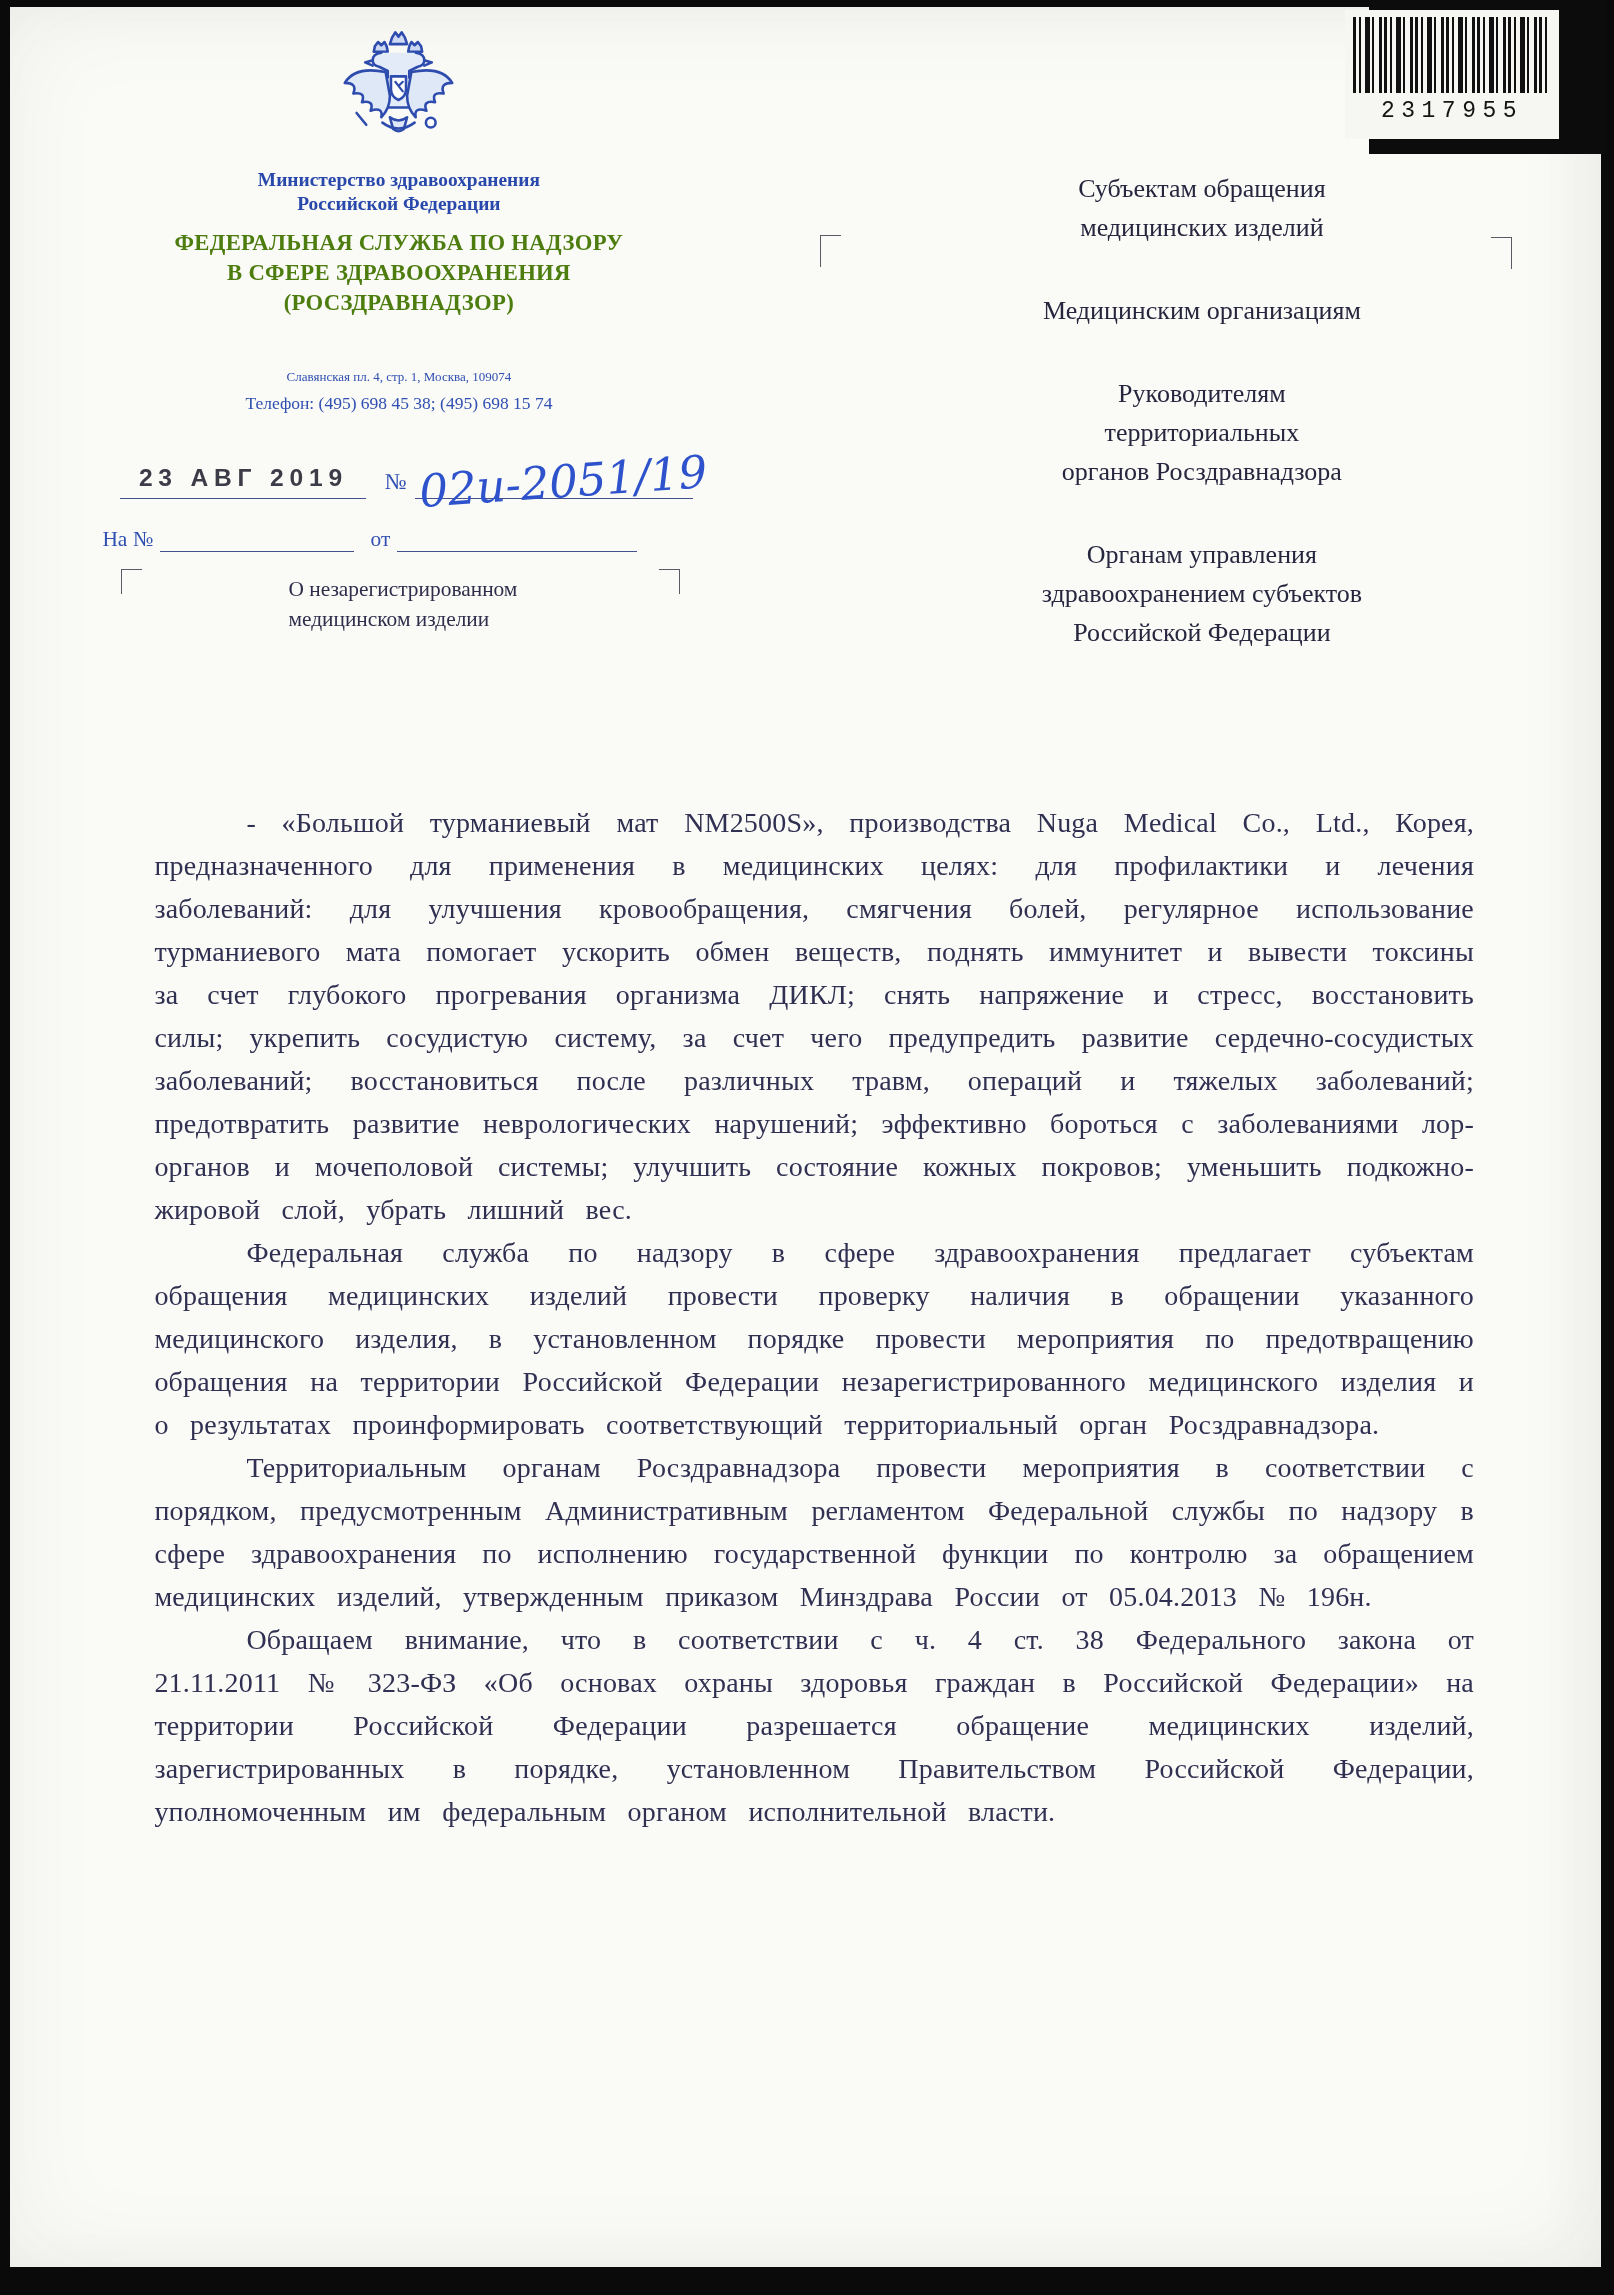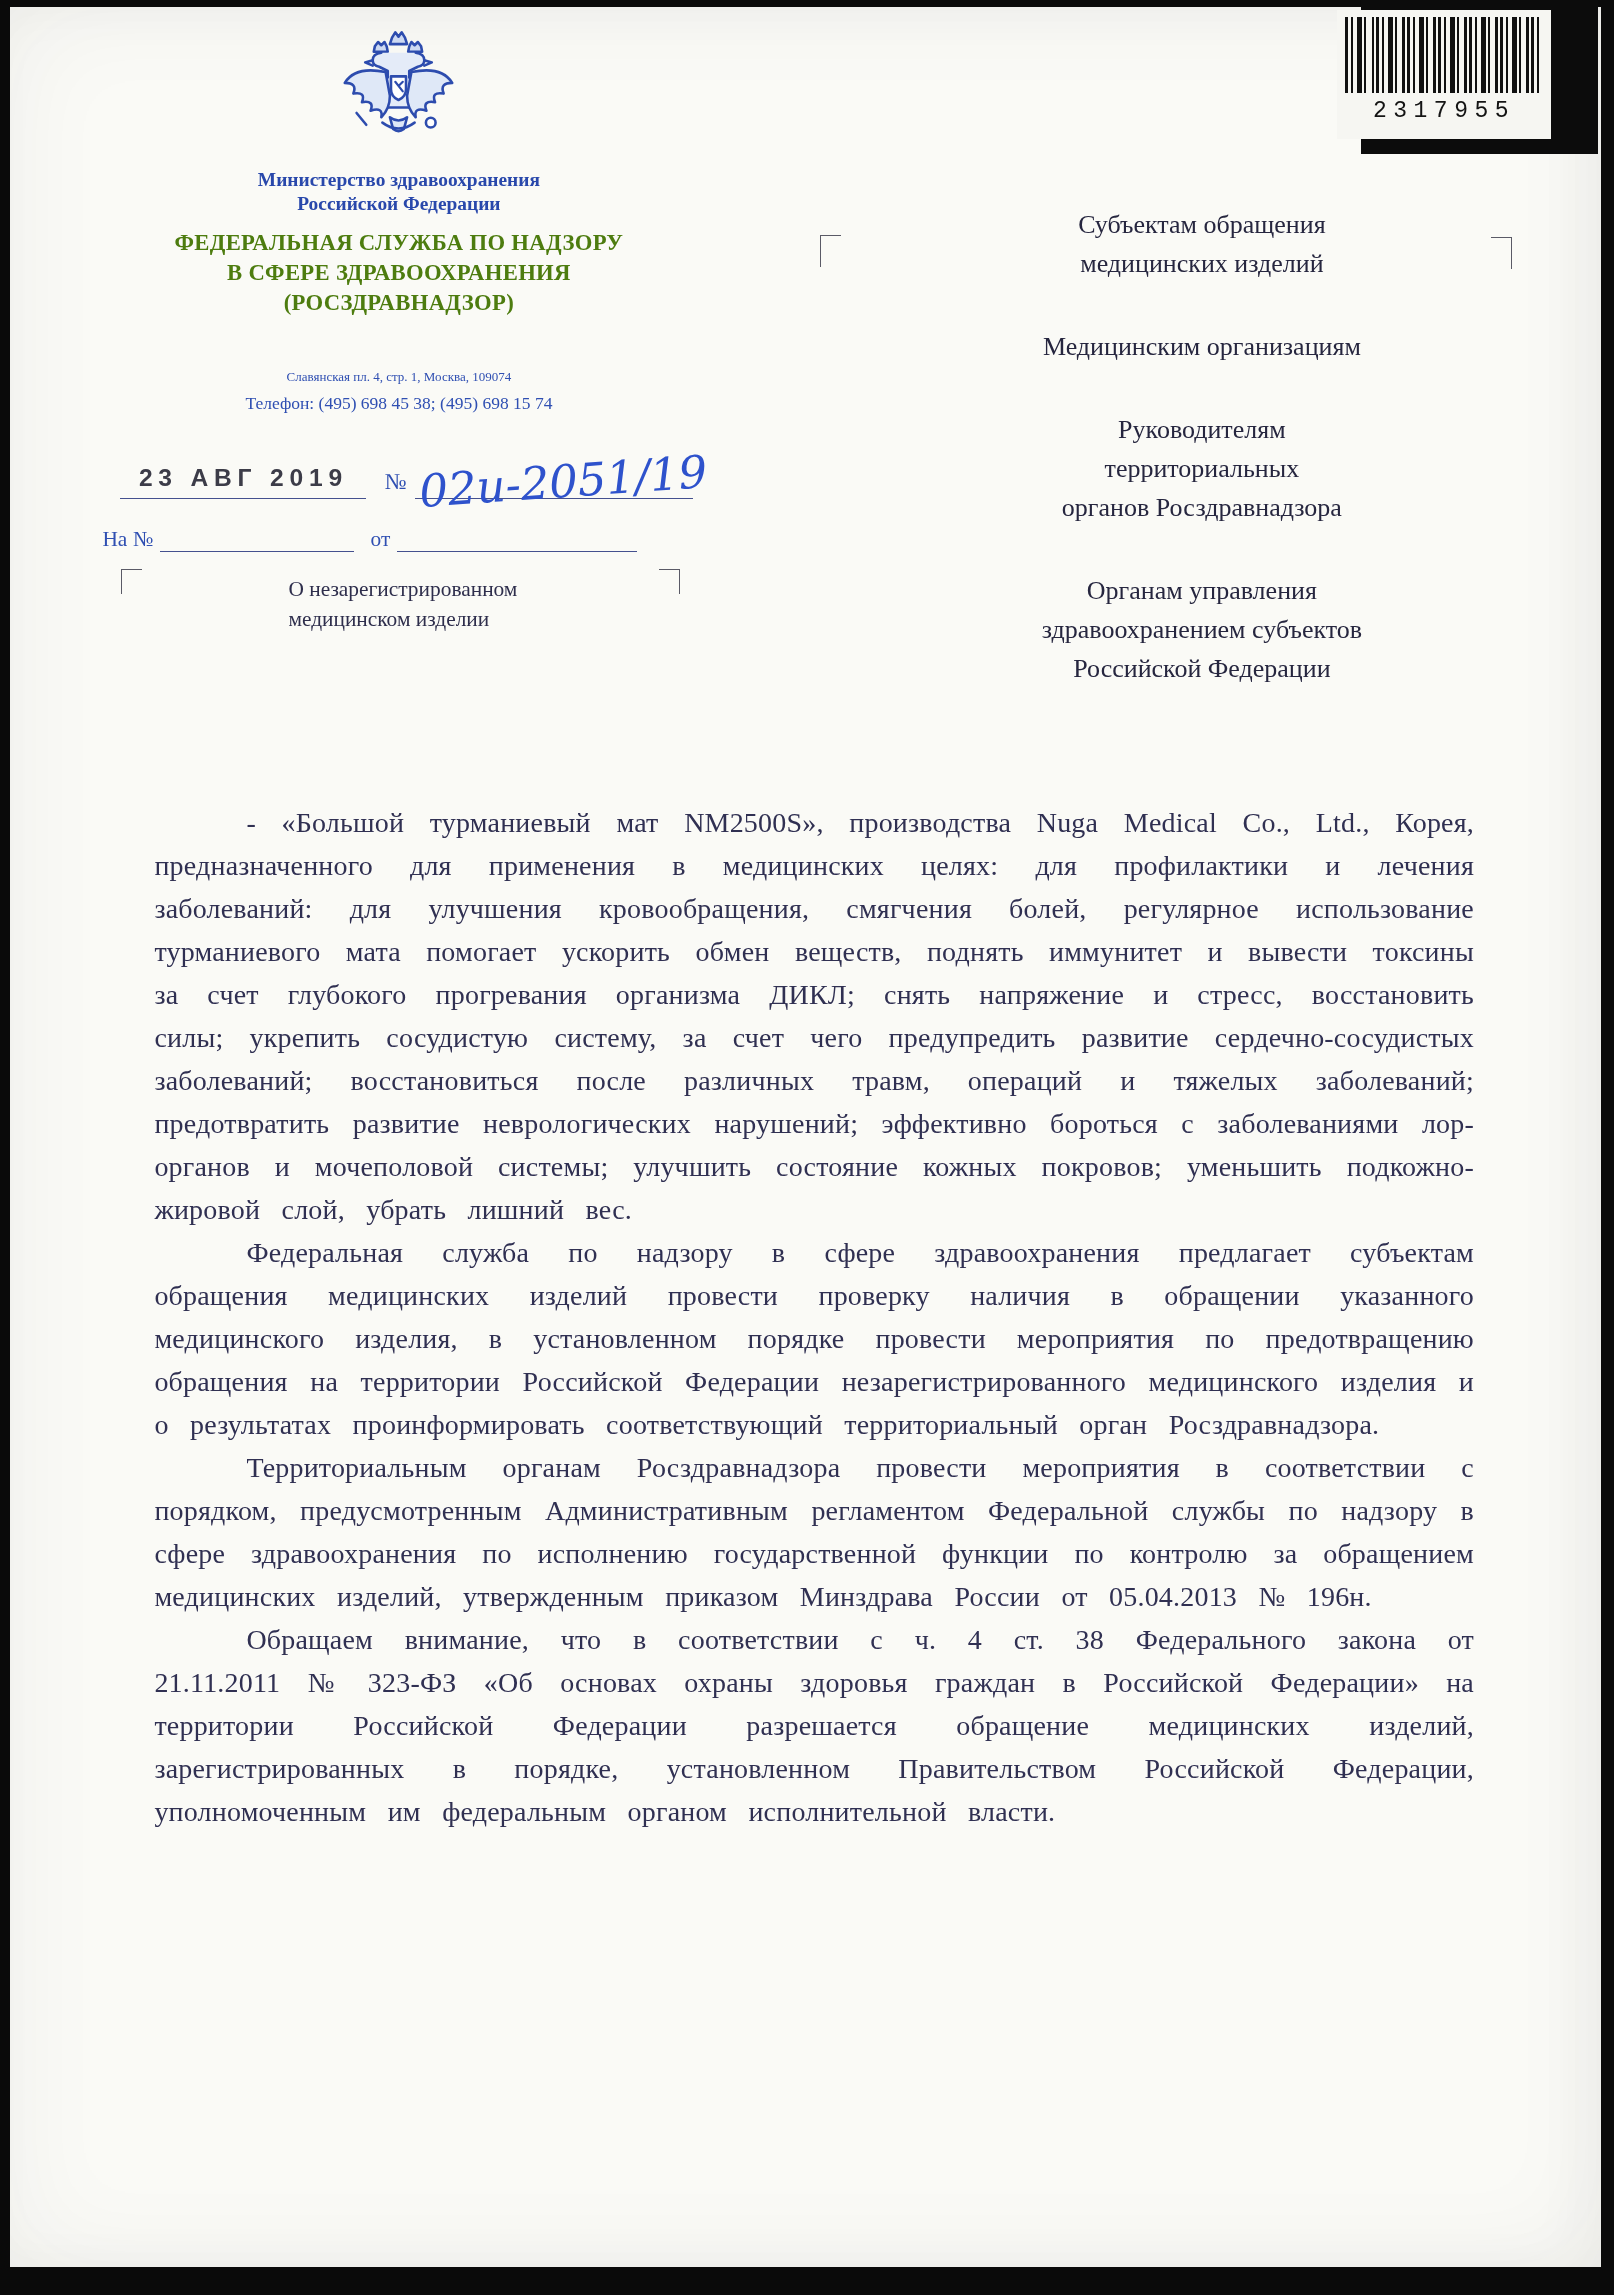--- a/index.html
+++ b/index.html
@@ -74,32 +74,32 @@
   .corner.tl{border-left:1.9px solid #5a5a66;border-top:1.9px solid #5a5a66;}
   .corner.tr{border-right:1.9px solid #5a5a66;border-top:1.9px solid #5a5a66;}
   .corner.subj-l{left:111px;top:562px;}
   .corner.subj-r{left:649px;top:562px;}
   .corner.addr-l{left:810px;top:228px;height:31px;}
   .corner.addr-r{left:1481px;top:230px;height:31px;}
   
   .addressees{position:absolute;left:900px;top:162px;width:583px;text-align:center;}
   .addr{
     font-size:26px;line-height:39px;color:#26263f;
-    white-space:pre-line;margin-bottom:44px;margin-top:36px;
+    white-space:pre-line;margin-bottom:44px;
   }
   
   .body-text{
     position:absolute;left:144px;right:127px;top:794px;
     font-size:28px;line-height:43px;color:#303052;
     text-align:justify;word-spacing:14.2px;letter-spacing:0.2px;
   }
   .body-text p{margin:0;text-indent:92px;}
   
   .corner-patch{
-    position:absolute;top:0;right:16px;width:237px;height:154px;background:#0c0c0c;
+    position:absolute;top:0;right:8px;width:237px;height:154px;background:#0c0c0c;
   }
   .barcode-label{
     position:absolute;top:10.4px;right:47px;width:214px;height:129px;
     background:#f6f6f2;padding:0;
   }
   .barcode-bars{
     margin:6.5px 7.8px 0 7.8px;height:76px;
     background:repeating-linear-gradient(to right,
       #111 0 3.2px, transparent 3.2px 5.8px,
       #111 5.8px 7.8px, transparent 7.8px 11.7px,

